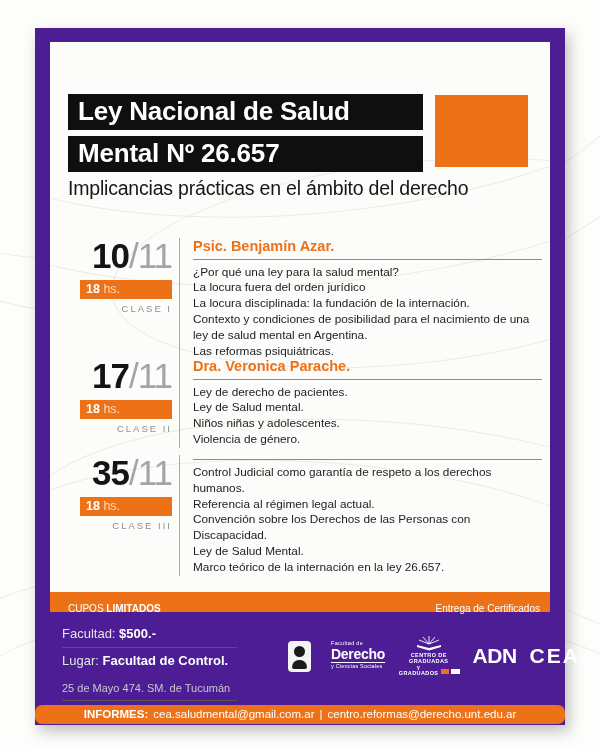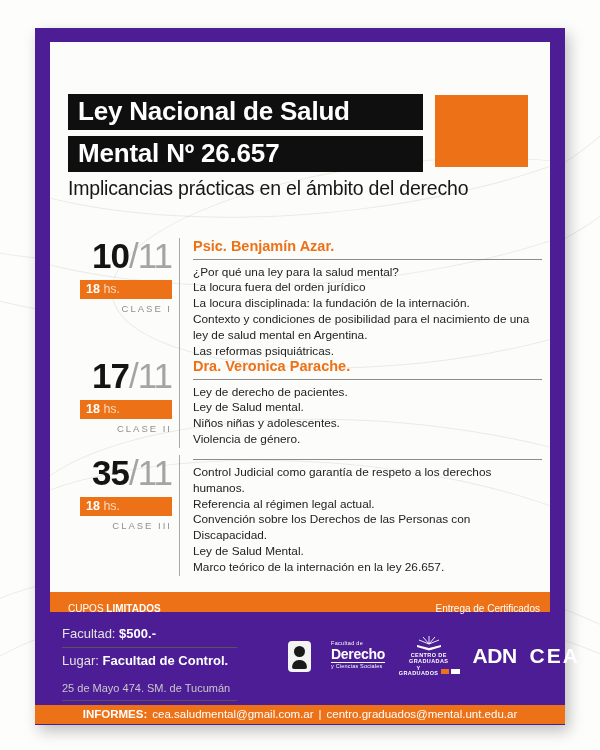--- a/index.html
+++ b/index.html
@@ -61,21 +61,21 @@
   .fac-main{font-size:14px;font-weight:bold;letter-spacing:-0.3px;margin:1px 0;}
   .fac-bottom{font-size:5.5px;border-top:1px solid #fff;padding-top:1px;letter-spacing:.2px;}
   .logo-centro{display:flex;flex-direction:column;align-items:center;line-height:1;color:#fff;}
   .centro-text{font-size:5.5px;font-weight:bold;letter-spacing:.4px;margin-top:2px;text-align:center;}
   .centro-l2{display:flex;align-items:center;gap:2px;margin-top:1.5px;justify-content:center;}
   .centro-badge-a{display:inline-block;width:9px;height:4.5px;background:#ED7117;}
   .centro-badge-b{display:inline-block;width:9px;height:4.5px;background:#ffffff;}
   .logo-adn{font-size:21px;font-weight:800;color:#fff;letter-spacing:-0.5px;font-stretch:condensed;}
   .logo-cea{font-size:21px;font-weight:bold;color:#fff;letter-spacing:2px;}
 
-  .informes{position:absolute;left:0;top:677px;width:530px;height:19px;background:#ED7117;display:flex;align-items:center;justify-content:center;gap:5px;color:#fff;font-size:11.5px;box-sizing:border-box;padding-bottom:2px;}
+  .informes{position:absolute;left:0;top:677px;width:530px;height:19px;background:#ED7117;display:flex;align-items:center;justify-content:center;gap:5px;color:#fff;font-size:11.5px;box-sizing:border-box;padding-bottom:2px;border-radius:7px;}
   .informes b{font-weight:bold;}
 </style>
 </head>
 <body>
 
 <div class="page">
   <div class="wave w1"></div>
   <div class="wave w2"></div>
   <div class="wave w3"></div>
   <div class="wave w4"></div>
@@ -199,17 +199,17 @@
 
         <div class="logo-adn">ADN</div>
         <div class="logo-cea">CEA</div>
       </div>
     </div>
 
     <div class="informes">
       <b>INFORMES:</b>
       <span>cea.saludmental@gmail.com.ar</span>
       <span>|</span>
-      <span>centro.graduados@mental.unt.edu.ar</span>
+      <span>centro.reformas@derecho.unt.edu.ar</span>
     </div>
 
   </div>
 </div>
 
 </body></html>

